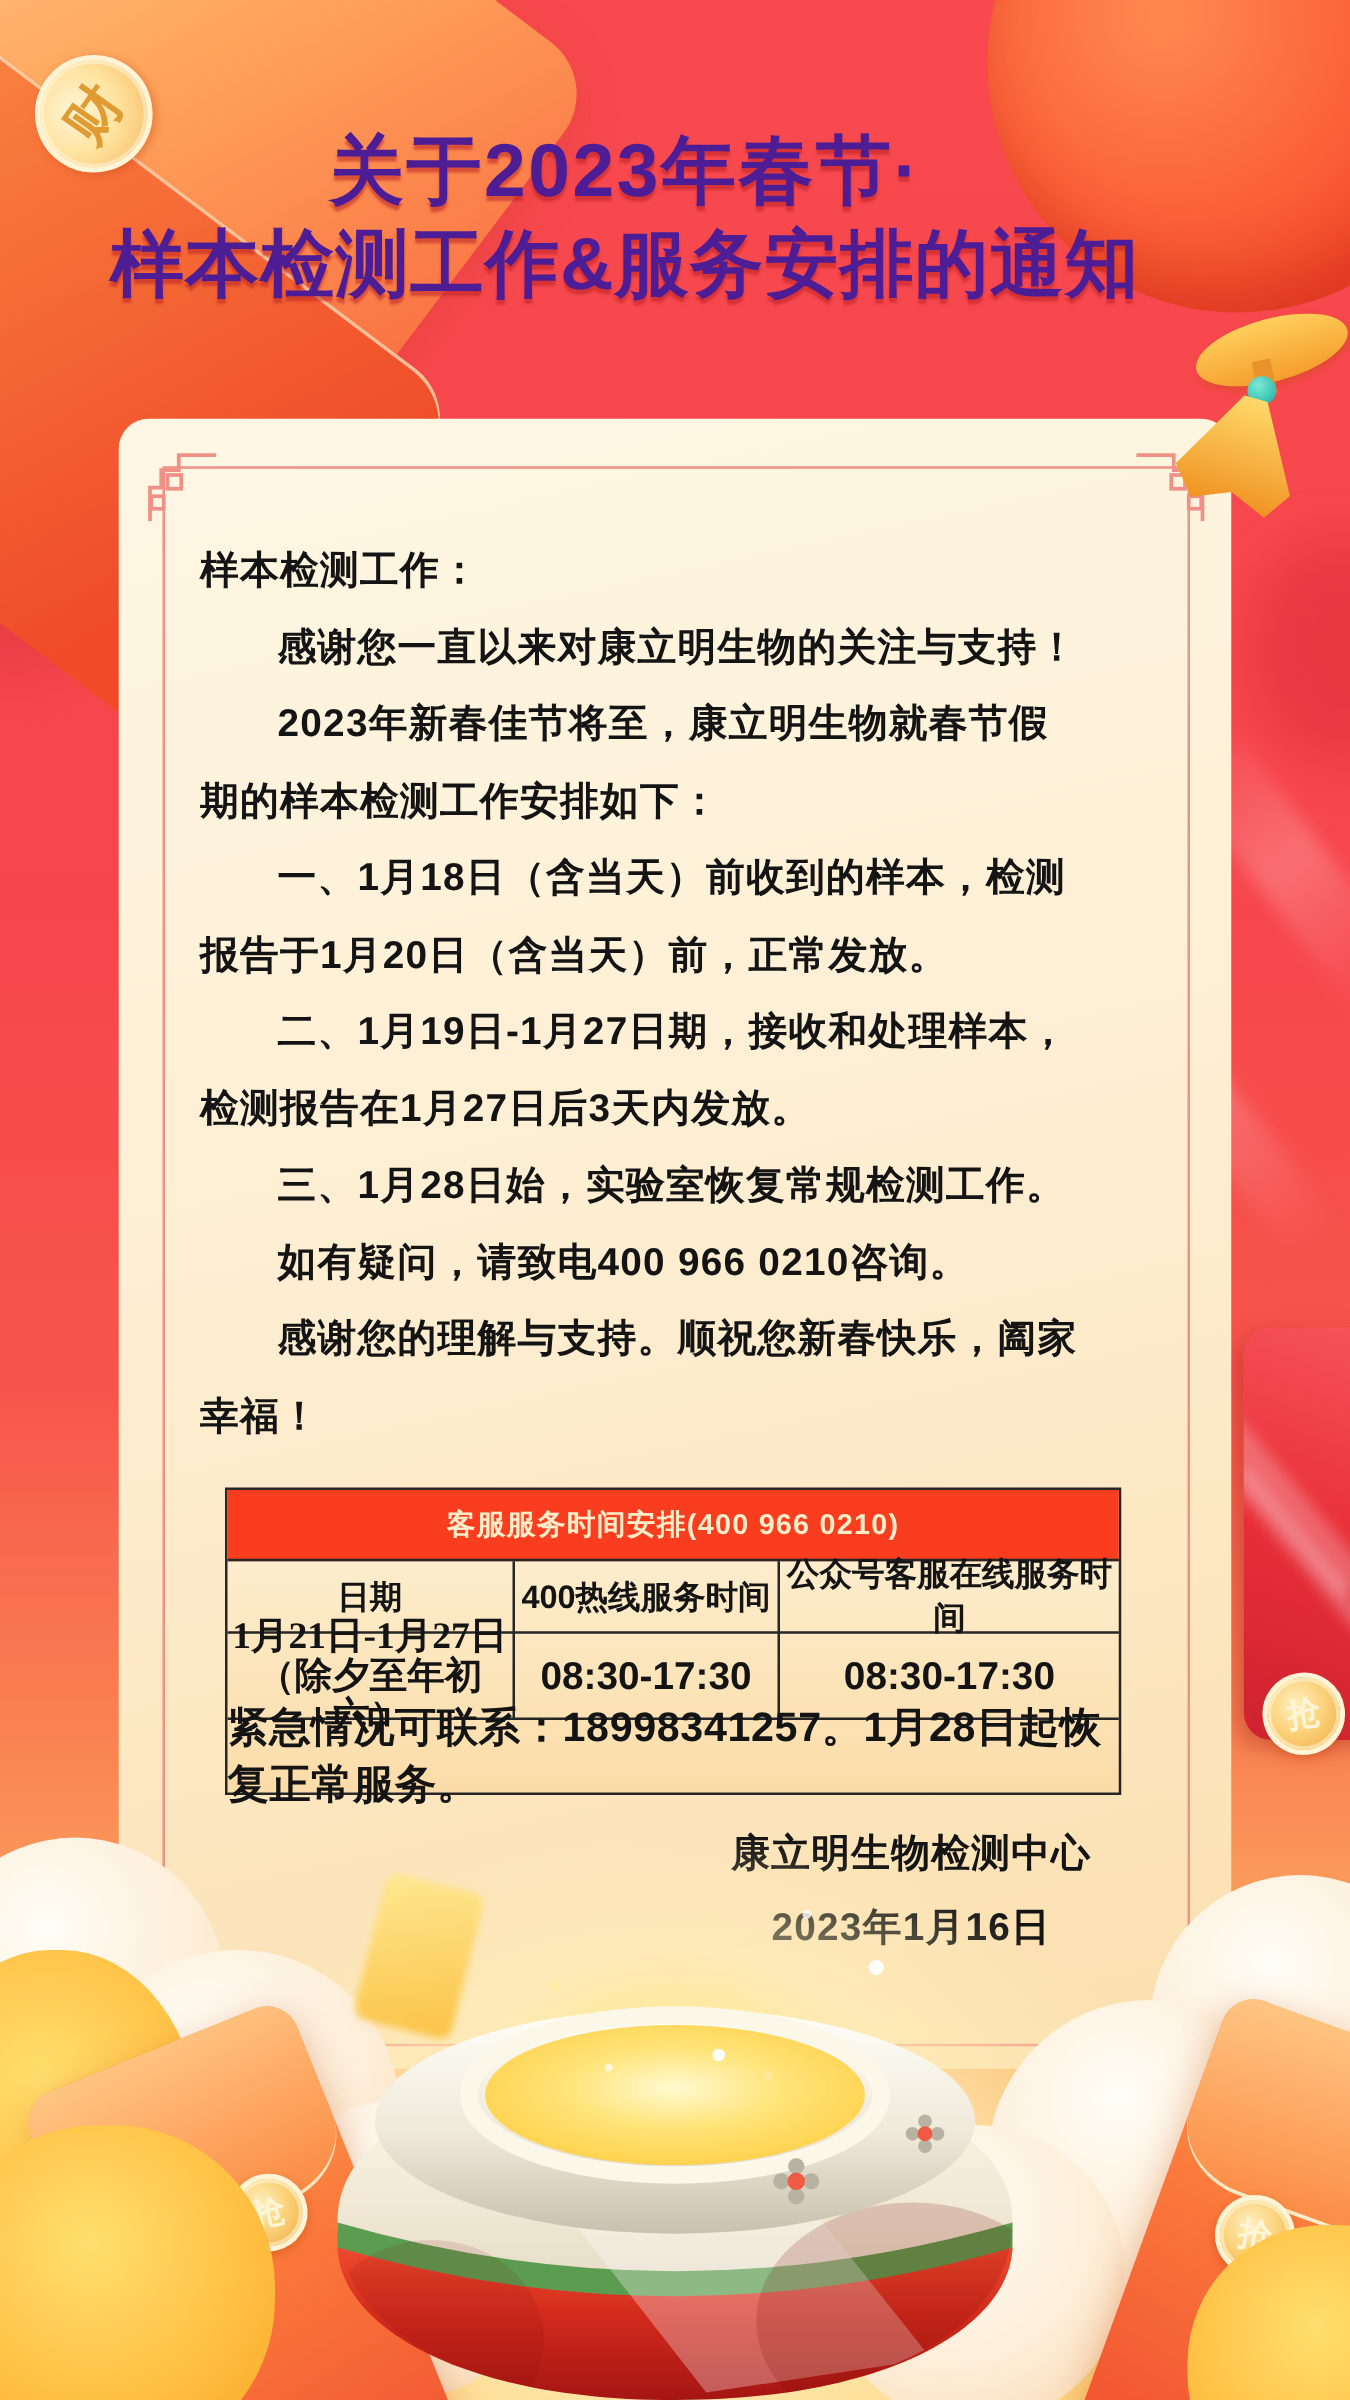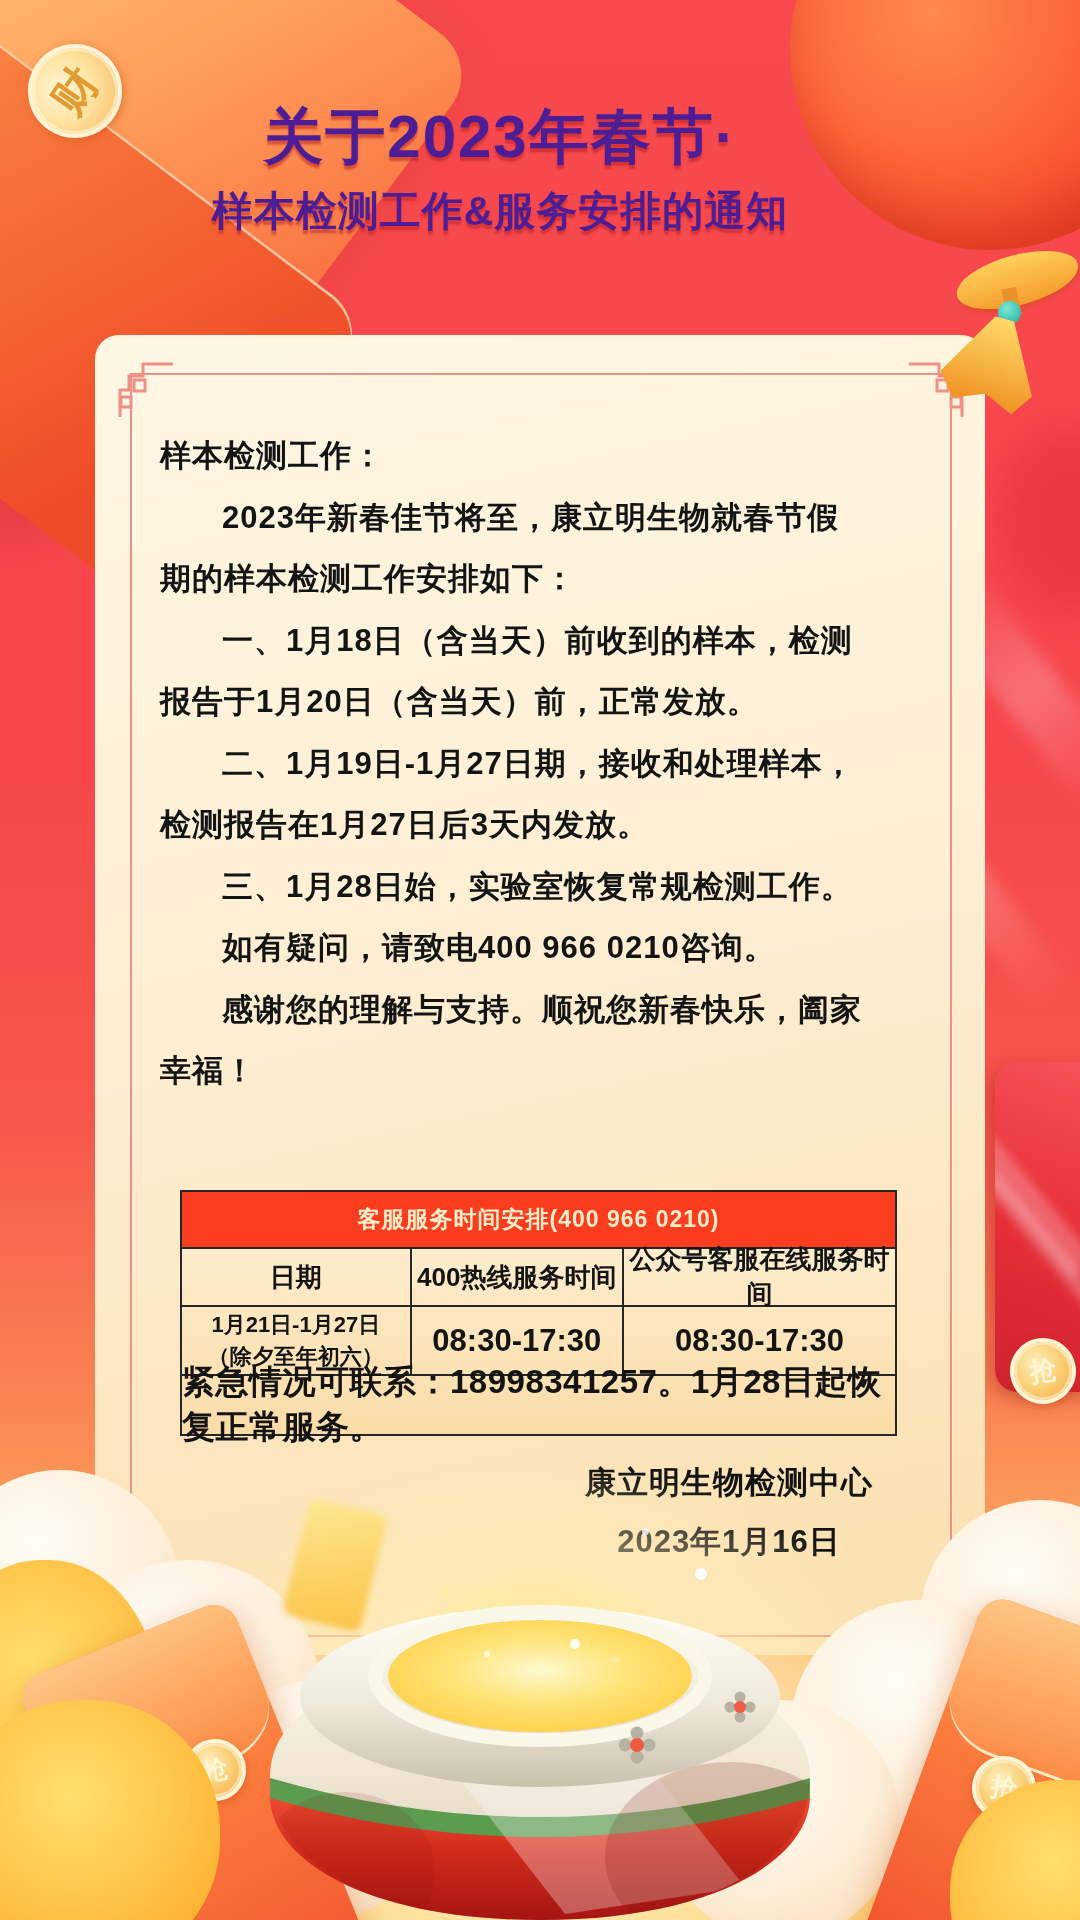--- a/index.html
+++ b/index.html
@@ -42,21 +42,21 @@
   .lant-stem{left:1004px;top:288px;width:15px;height:28px;background:#e8922a;transform:rotate(-12deg);z-index:6;}
   .lant-bead{left:998px;top:301px;width:23px;height:23px;border-radius:50%;z-index:6;
     background:radial-gradient(circle at 38% 32%, #7fe8d6, #3fc6b5 60%, #259a8c);}
   .lant-tassel{left:945px;top:317px;width:95px;height:90px;z-index:6;transform:rotate(16deg);
     background:linear-gradient(180deg,#ffd96a,#ef9322);
     clip-path:polygon(40% 0,60% 0,100% 75%,84% 100%,52% 86%,20% 100%,0 75%);}
   
   .title{left:70px;top:100px;width:860px;text-align:center;color:#4c1d95;font-weight:800;z-index:3;
     text-shadow:0 4px 2px rgba(186,32,36,.55);}
   .t1{font-size:60px;line-height:74px;letter-spacing:2px;}
-  .t2{font-size:41px;line-height:62px;letter-spacing:1px;margin-top:6px;text-align:center;}
+  .t2{font-size:59px;line-height:62px;letter-spacing:1px;margin-top:6px;text-align:center;}
   
   .card{left:95px;top:335px;width:890px;height:1320px;border-radius:24px;z-index:5;
     background:linear-gradient(168deg,#fef7e4 0%,#fdeed2 48%,#fbdfae 100%);}
   .card-border{position:absolute;left:35px;top:38px;right:33px;bottom:18px;border:2px solid #ef9186;}
   .orn{position:absolute;z-index:2;}
   .orn-l{left:22px;top:26px;}
   .orn-r{right:20px;top:26px;transform:scaleX(-1);}
   
   .letter{position:absolute;left:65px;top:90px;width:714px;}
   .ln{height:61.5px;line-height:61.5px;font-size:31px;font-weight:600;color:#141414;letter-spacing:1px;white-space:nowrap;}
@@ -65,21 +65,21 @@
   .svc{position:absolute;left:85px;top:855px;width:713px;border:2px solid #262626;
     background:linear-gradient(180deg,#fdf2d8,#fbdca8);}
   .svc-title{height:55px;background:#f93d1e;color:#fdeec9;font-size:23px;font-weight:700;
     display:flex;align-items:center;justify-content:center;letter-spacing:1px;border-bottom:2px solid #262626;}
   .svc-grid{display:grid;grid-template-columns:32.2% 29.8% 38%;border-radius:18px;}
   .cell{display:flex;flex-direction:column;align-items:center;justify-content:center;text-align:center;
     border-right:2px solid #262626;border-bottom:2px solid #262626;font-weight:700;color:#141414;}
   .cell.last{border-right:none;}
   .h-cell{height:56px;font-size:26px;}
   .d-cell{height:67px;font-size:31px;}
-  .d-date{font-size:22px;line-height:32px;}
+  .d-date{font-size:30px;line-height:32px;font-family:Liberation Serif, serif;}
   .svc-note{height:58px;display:flex;align-items:center;justify-content:center;font-size:33px;font-weight:700;color:#141414;letter-spacing:.5px;}
   
   .sig{position:absolute;right:112px;top:1118px;text-align:center;}
   .sig-line{font-size:31px;font-weight:600;color:#141414;line-height:59px;letter-spacing:1px;}
   
   .env-rm{left:995px;top:1062px;width:120px;height:330px;border-radius:22px 0 0 22px;overflow:hidden;z-index:4;
     background:linear-gradient(200deg,#f7555a 0%,#e82f38 50%,#cf2230 100%);box-shadow:-6px 6px 18px rgba(150,20,20,.35);}
   .rm-streak{position:absolute;background:rgba(255,255,255,.25);filter:blur(5px);transform:rotate(-40deg);}
   
   .glow{left:140px;top:1470px;width:800px;height:470px;z-index:7;
@@ -154,20 +154,21 @@
     <rect x="4" y="36" width="10" height="10" fill="none" stroke="#ef9186" stroke-width="3"></rect>
   </svg>
   <svg class="orn orn-r" width="56" height="56" viewBox="0 0 56 56">
     <path d="M56 3 H26 V15 H12 V29 H3 V56" fill="none" stroke="#ef9186" stroke-width="3"></path>
     <rect x="17" y="19" width="11" height="11" fill="none" stroke="#ef9186" stroke-width="3"></rect>
     <rect x="4" y="36" width="10" height="10" fill="none" stroke="#ef9186" stroke-width="3"></rect>
   </svg>
 
   <div class="letter">
     <div class="ln">样本检测工作：</div>
+    <div class="ln ind">感谢您一直以来对康立明生物的关注与支持！</div>
     <div class="ln ind">2023年新春佳节将至，康立明生物就春节假</div>
     <div class="ln">期的样本检测工作安排如下：</div>
     <div class="ln ind">一、1月18日（含当天）前收到的样本，检测</div>
     <div class="ln">报告于1月20日（含当天）前，正常发放。</div>
     <div class="ln ind">二、1月19日-1月27日期，接收和处理样本，</div>
     <div class="ln">检测报告在1月27日后3天内发放。</div>
     <div class="ln ind">三、1月28日始，实验室恢复常规检测工作。</div>
     <div class="ln ind">如有疑问，请致电400 966 0210咨询。</div>
     <div class="ln ind">感谢您的理解与支持。顺祝您新春快乐，阖家</div>
     <div class="ln">幸福！</div>

